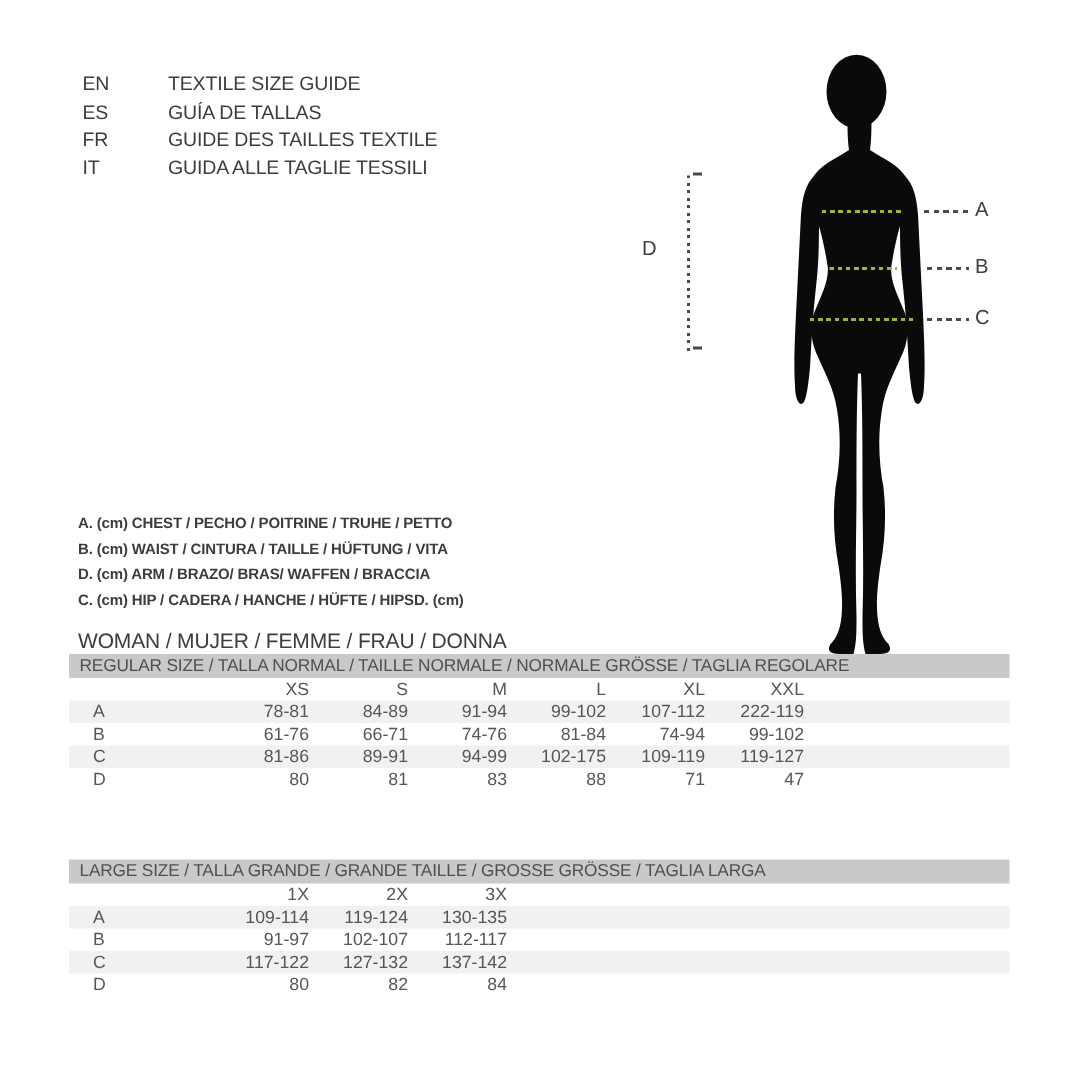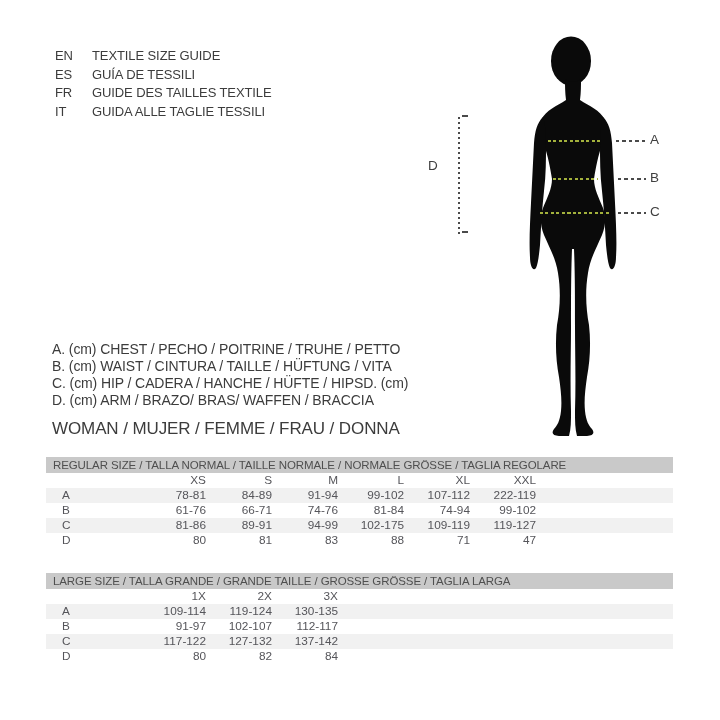--- a/index.html
+++ b/index.html
@@ -3,58 +3,58 @@
 <meta charset="utf-8">
 <style>
   html,body{margin:0;padding:0;}
   body{
     width:720px;height:720px;background:#ffffff;position:relative;overflow:hidden;
     font-family:"Liberation Sans","DejaVu Sans",sans-serif;
     -webkit-font-smoothing:antialiased;
   }
   
   .lang-list{position:absolute;left:55px;top:47px;color:#3c3c3c;font-size:13px;font-weight:500;letter-spacing:-.1px;}
-  .lang-row{display:flex;line-height:18.6px;}
+  .lang-row{display:flex;line-height:18.6px;gap:20px;}
   .lang-code{width:37px;flex:0 0 37px;}
   
   .figure-area{position:absolute;left:420px;top:25px;width:295px;height:428px;}
   .silhouette-svg{position:absolute;left:95px;top:8px;width:120px;height:410px;}
   .dash-h{position:absolute;height:2px;}
   .dash-h.body{background:repeating-linear-gradient(90deg,#a3b13c 0 3px,transparent 3px 5.5px);}
   .dash-h.pointer{background:repeating-linear-gradient(90deg,#4a4a4a 0 3.5px,transparent 3.5px 6.5px);}
   .dash-v{position:absolute;width:2px;background:repeating-linear-gradient(180deg,#4a4a4a 0 2px,transparent 2px 5px);}
   .tick{position:absolute;width:6px;height:2px;background:#4a4a4a;}
   .fig-label{position:absolute;color:#3f3f3f;font-size:13.5px;line-height:14px;font-weight:500;}
   
-  .measure-list{position:absolute;left:52px;top:341px;color:#3c3c3c;font-size:14px;font-weight:400;letter-spacing:-.1px;}
+  .measure-list{position:absolute;left:52px;top:341px;color:#3c3c3c;font-size:10px;font-weight:700;letter-spacing:-.1px;}
   .measure-list div{line-height:17px;}
-  .gender-line{position:absolute;left:52px;top:419px;color:#3c3c3c;font-size:17px;font-weight:500;letter-spacing:-.1px;}
+  .gender-line{position:absolute;left:52px;top:419px;color:#3c3c3c;font-size:14px;font-weight:500;letter-spacing:-.1px;}
   
   .size-table{position:absolute;left:46px;width:627px;}
-  .size-table.regular{top:457px;}
+  .size-table.regular{top:436px;}
   .size-table.large{top:573px;}
   .table-title-bar{height:16px;line-height:16px;background:#c9c9c9;color:#4f4f4f;
     font-size:11.5px;font-weight:500;padding-left:7px;letter-spacing:-.1px;white-space:nowrap;}
   .grid-row{display:grid;grid-template-columns:94px 66px 66px 66px 66px 66px 66px 1fr;
     height:15px;line-height:15px;font-size:11.8px;color:#55555a;font-weight:500;}
   .grid-row.alt{background:#f1f1f1;}
   .grid-row .rlabel{padding-left:16px;text-align:left;}
   .grid-row .cell{text-align:right;}
 </style>
 </head>
 <body>
 
 <div class="lang-list">
   <div class="lang-row">
     <span class="lang-code">EN</span>
     <span class="lang-label">TEXTILE SIZE GUIDE</span>
   </div>
   <div class="lang-row">
     <span class="lang-code">ES</span>
-    <span class="lang-label">GUÍA DE TESSILI</span>
+    <span class="lang-label">GUÍA DE TALLAS</span>
   </div>
   <div class="lang-row">
     <span class="lang-code">FR</span>
     <span class="lang-label">GUIDE DES TAILLES TEXTILE</span>
   </div>
   <div class="lang-row">
     <span class="lang-code">IT</span>
     <span class="lang-label">GUIDA ALLE TAGLIE TESSILI</span>
   </div>
 </div>
@@ -125,22 +125,22 @@
 
   <div class="dash-v" style="left:38px;top:92px;height:117px;"></div>
   <div class="tick" style="left:42px;top:90px;"></div>
   <div class="tick" style="left:42px;top:206px;"></div>
   <div class="fig-label" style="left:8px;top:134px;">D</div>
 </div>
 
 <div class="measure-list">
   <div>A. (cm) CHEST / PECHO / POITRINE / TRUHE / PETTO</div>
   <div>B. (cm) WAIST / CINTURA / TAILLE / HÜFTUNG / VITA</div>
+  <div>D. (cm) ARM / BRAZO/ BRAS/ WAFFEN / BRACCIA</div>
   <div>C. (cm) HIP / CADERA / HANCHE / HÜFTE / HIPSD. (cm)</div>
-  <div>D. (cm) ARM / BRAZO/ BRAS/ WAFFEN / BRACCIA</div>
 </div>
 <div class="gender-line">WOMAN / MUJER / FEMME / FRAU / DONNA</div>
 
 <div class="size-table regular">
   <div class="table-title-bar">REGULAR SIZE / TALLA NORMAL / TAILLE NORMALE / NORMALE GRÖSSE / TAGLIA REGOLARE</div>
   <div class="grid-row">
     <span class="rlabel"></span>
     <span class="cell">XS</span>
     <span class="cell">S</span>
     <span class="cell">M</span>

